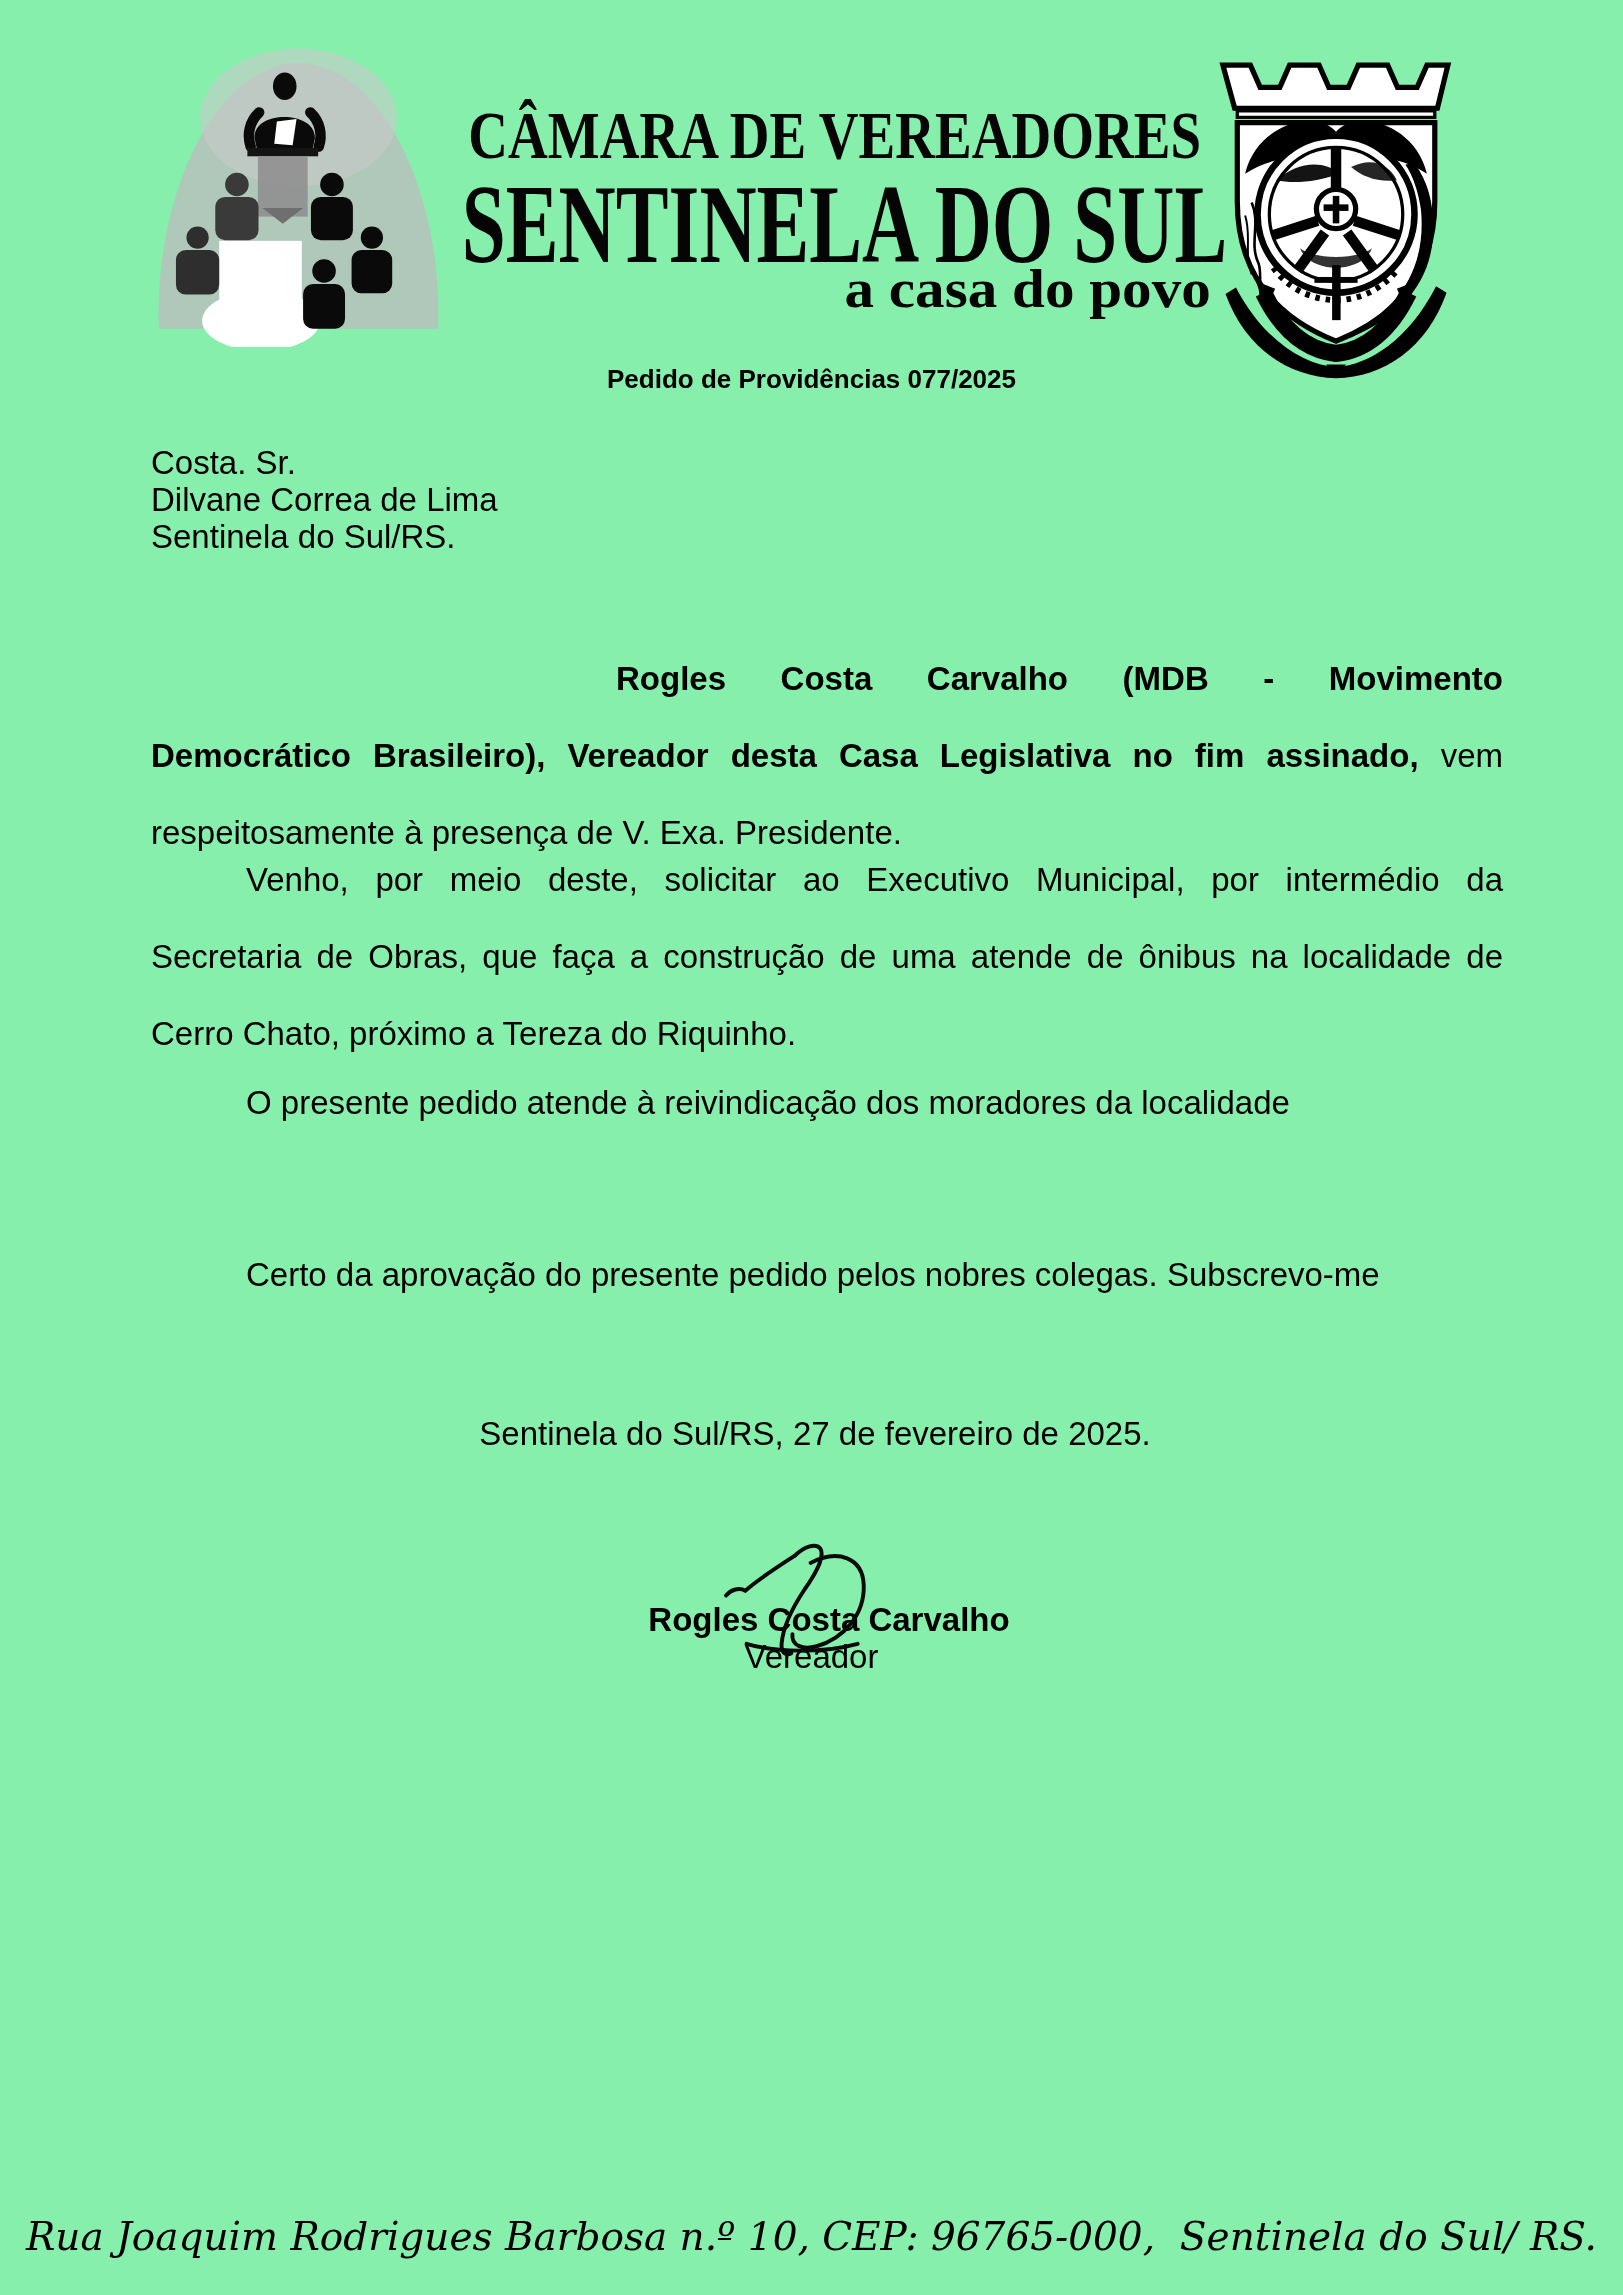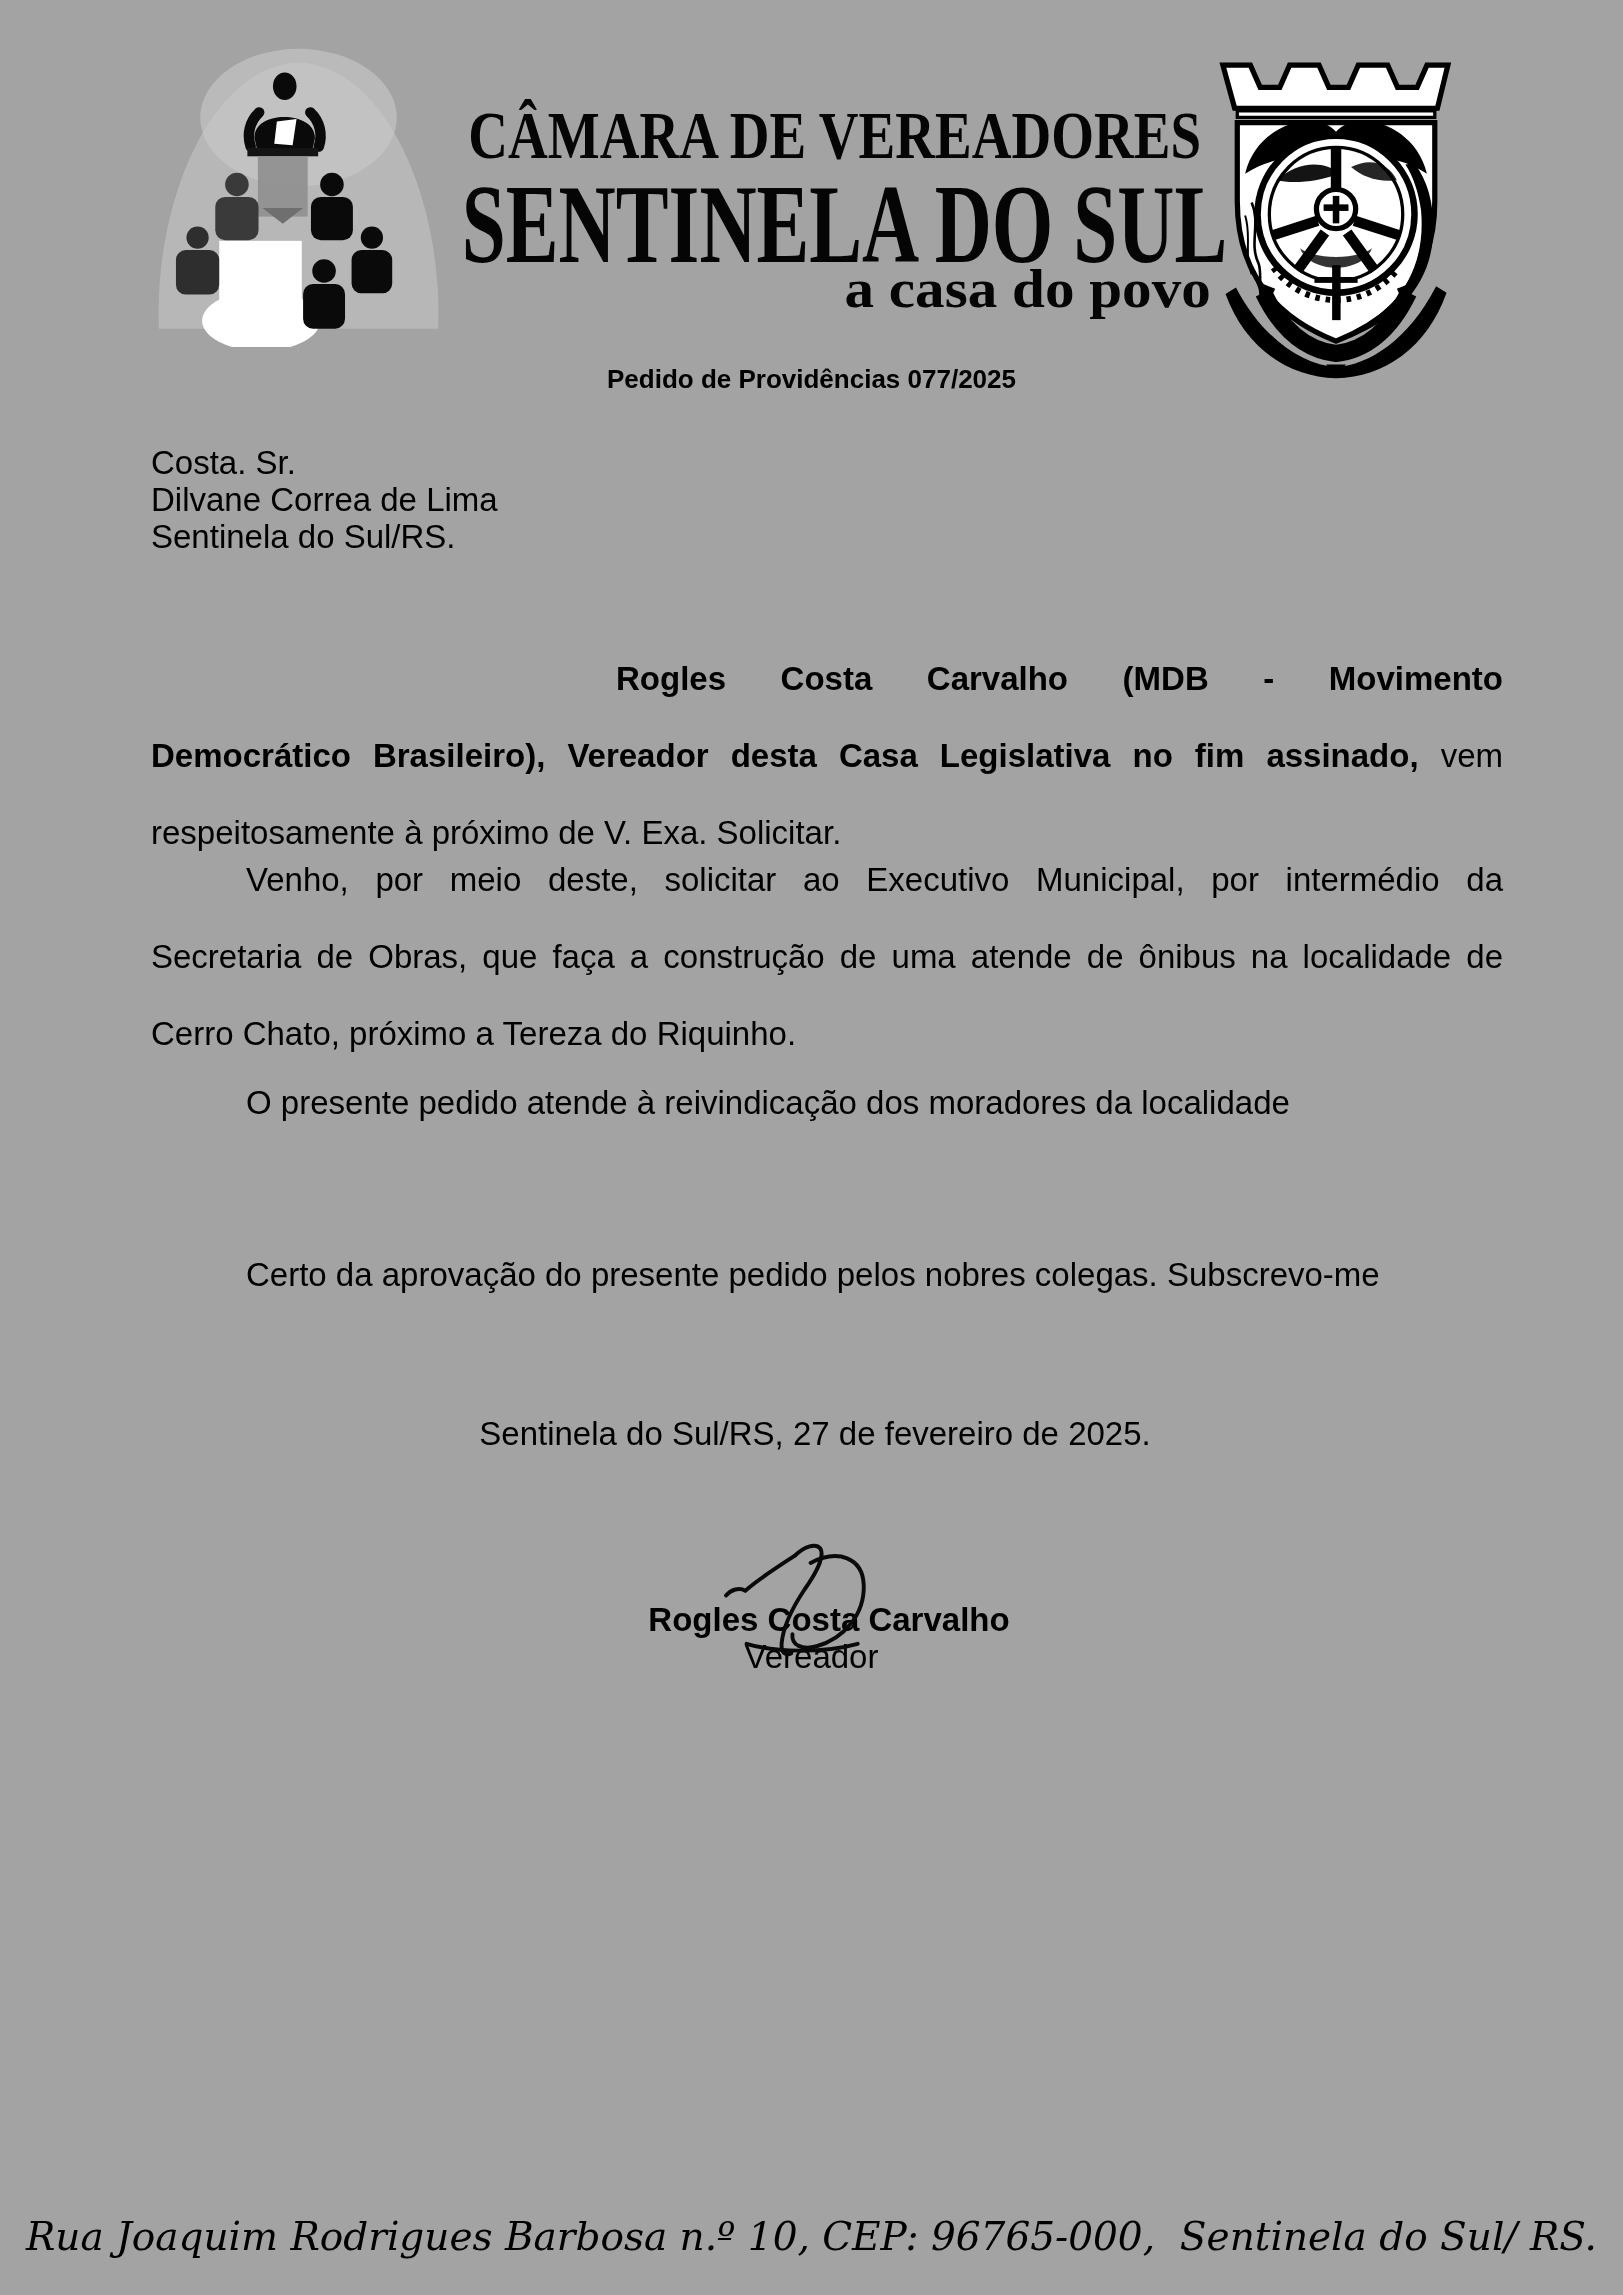--- a/index.html
+++ b/index.html
@@ -1,17 +1,17 @@
 <!DOCTYPE html>
 <html style="font-size:10.5px"><head>
 <meta charset="utf-8">
 <style>
   html,body { margin:0; padding:0; background:#ffffff; }
   .page {
-    position:relative; width:1623px; height:2295px; background:#a3a3a3;
+    position:relative; width:1623px; height:2295px; background:#86efac;
     color:#000; font-family:"Liberation Sans", sans-serif; overflow:hidden;
   }
   .abs { position:absolute; }
 
   
   .header-center-svg { left:452px; top:92px; width:785px; height:308px; }
   .header-center-svg text { font-family:"Liberation Serif", serif; font-weight:bold; fill:#050505; }
   .logo-svg  { left:151px;  top:39px; width:295px; height:308px; }
   .crest-svg { left:1211px; top:52px; width:288px; height:327px; }
 
@@ -139,21 +139,21 @@
 
   <div class="abs recipient">
     <div>Costa. Sr.</div>
     <div>Dilvane Correa de Lima</div>
     <div>Sentinela do Sul/RS.</div>
   </div>
 
   <div class="abs para" style="top:640px;">
     <div class="jline ind-big"><strong>Rogles Costa Carvalho (MDB - Movimento</strong></div>
     <div class="jline"><strong>Democrático Brasileiro), Vereador desta Casa Legislativa no fim assinado,</strong><span> vem</span></div>
-    <div class="lline">respeitosamente à próximo de V. Exa. Solicitar.</div>
+    <div class="lline">respeitosamente à presença de V. Exa. Presidente.</div>
   </div>
 
   <div class="abs para" style="top:841px;">
     <div class="jline ind-small">Venho, por meio deste, solicitar ao Executivo Municipal, por intermédio da</div>
     <div class="jline">Secretaria de Obras, que faça a construção de uma atende de ônibus na localidade de</div>
     <div class="lline">Cerro Chato, próximo a Tereza do Riquinho.</div>
   </div>
 
   <div class="abs para" style="top:1064px;">
     <div class="lline ind-small">O presente pedido atende à reivindicação dos moradores da localidade</div>

